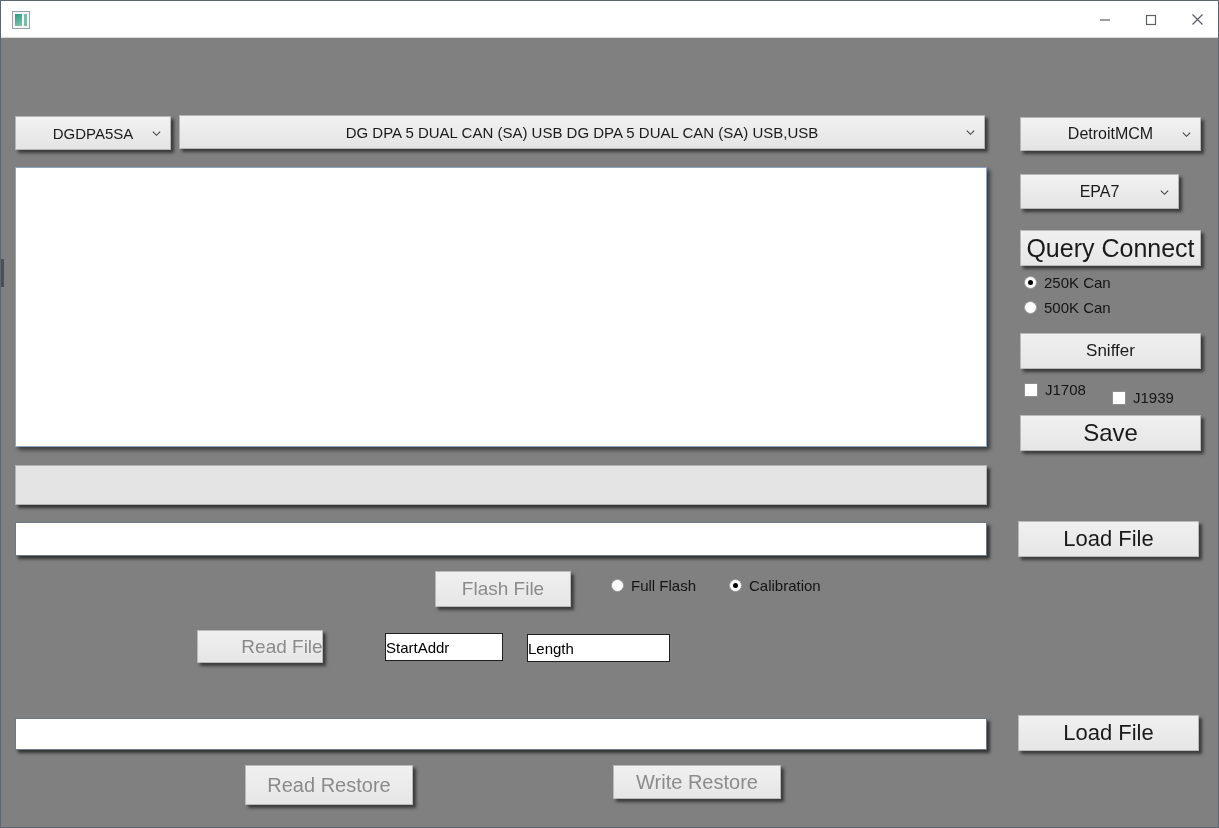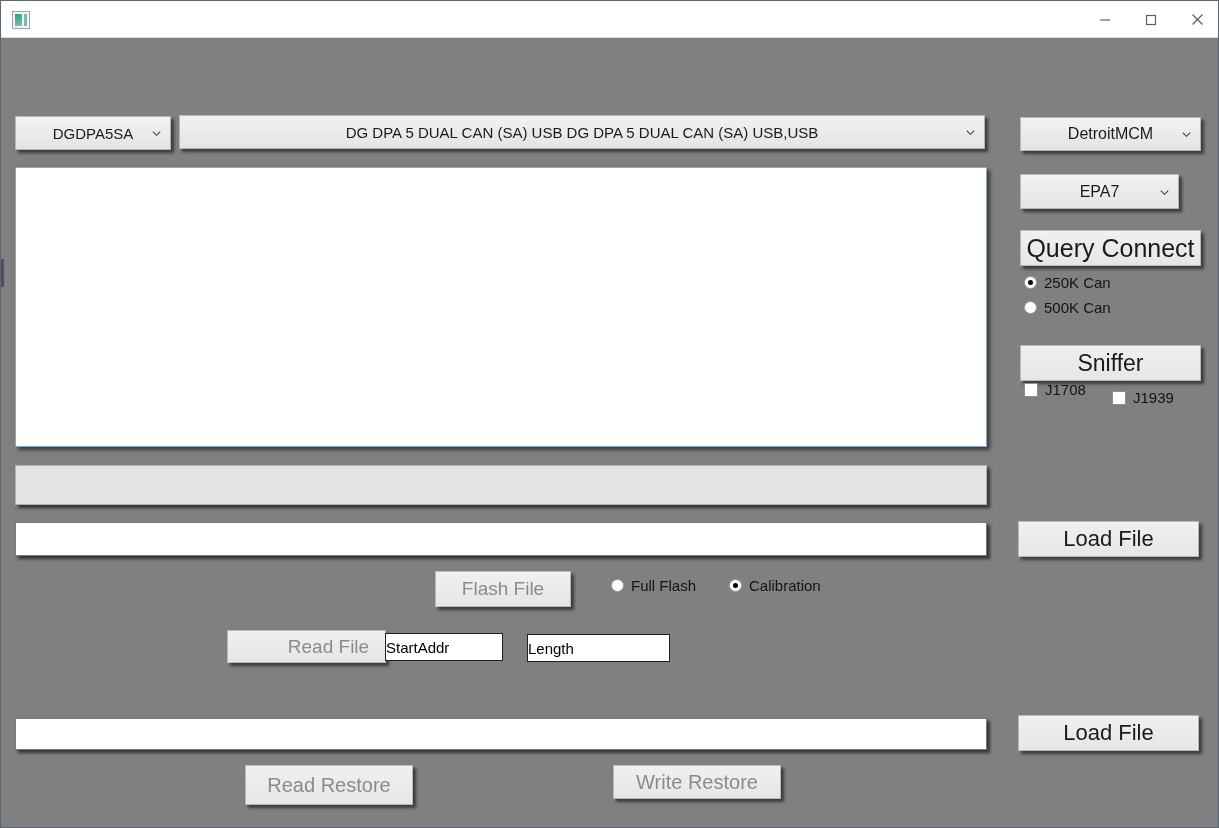--- a/index.html
+++ b/index.html
@@ -250,21 +250,21 @@
 
   <div class="opt" style="left:610px; top:576px; font-size:15px;">
     <span class="radio"></span>
     <span class="lbl">Full Flash</span>
   </div>
   <div class="opt" style="left:728px; top:576px; font-size:15px;">
     <span class="radio on"></span>
     <span class="lbl">Calibration</span>
   </div>
 
-  <div class="ctl btn disabled" style="left:226px; top:629px; width:159px; height:33px; font-size:19px;padding-left:44px;">
+  <div class="ctl btn disabled" style="left:196px; top:629px; width:126px; height:33px; font-size:19px;padding-left:44px;">
     <span>Read File</span>
   </div>
 
   <div class="ctl textbox" style="left:384px; top:632px; width:118px; height:28px; box-shadow:none; border:1px solid #1f1f1f;">
     <span>StartAddr</span>
   </div>
 
   <div class="ctl textbox" style="left:526px; top:633px; width:143px; height:28px; box-shadow:none; border:1px solid #1f1f1f;">
     <span>Length</span>
   </div>
@@ -301,33 +301,36 @@
 
   <div class="opt" style="left:1023px; top:273px; font-size:15px;">
     <span class="radio on"></span>
     <span class="lbl">250K Can</span>
   </div>
   <div class="opt" style="left:1023px; top:298px; font-size:15px;">
     <span class="radio"></span>
     <span class="lbl">500K Can</span>
   </div>
 
-  <div class="ctl btn" style="left:1019px; top:344px; width:181px; height:36px; font-size:23px;">
+  <div class="ctl btn" style="left:1019px; top:332px; width:181px; height:36px; font-size:17px;">
     <span>Sniffer</span>
   </div>
 
   <div class="opt" style="left:1023px; top:380px; width:64px; font-size:15px;">
     <span class="chk"></span>
     <span class="lbl">J1708</span>
   </div>
   <div class="opt" style="left:1111px; top:388px; width:64px; font-size:15px;">
     <span class="chk"></span>
     <span class="lbl">J1939</span>
   </div>
 
+  <div class="ctl btn" style="left:1019px; top:414px; width:181px; height:36px; font-size:24px;">
+    <span>Save</span>
+  </div>
 
   <div class="ctl btn" style="left:1017px; top:520px; width:181px; height:36px; font-size:22px;">
     <span>Load File</span>
   </div>
 
   <div class="ctl btn" style="left:1017px; top:714px; width:181px; height:36px; font-size:22px;">
     <span>Load File</span>
   </div>
 
 </div>

